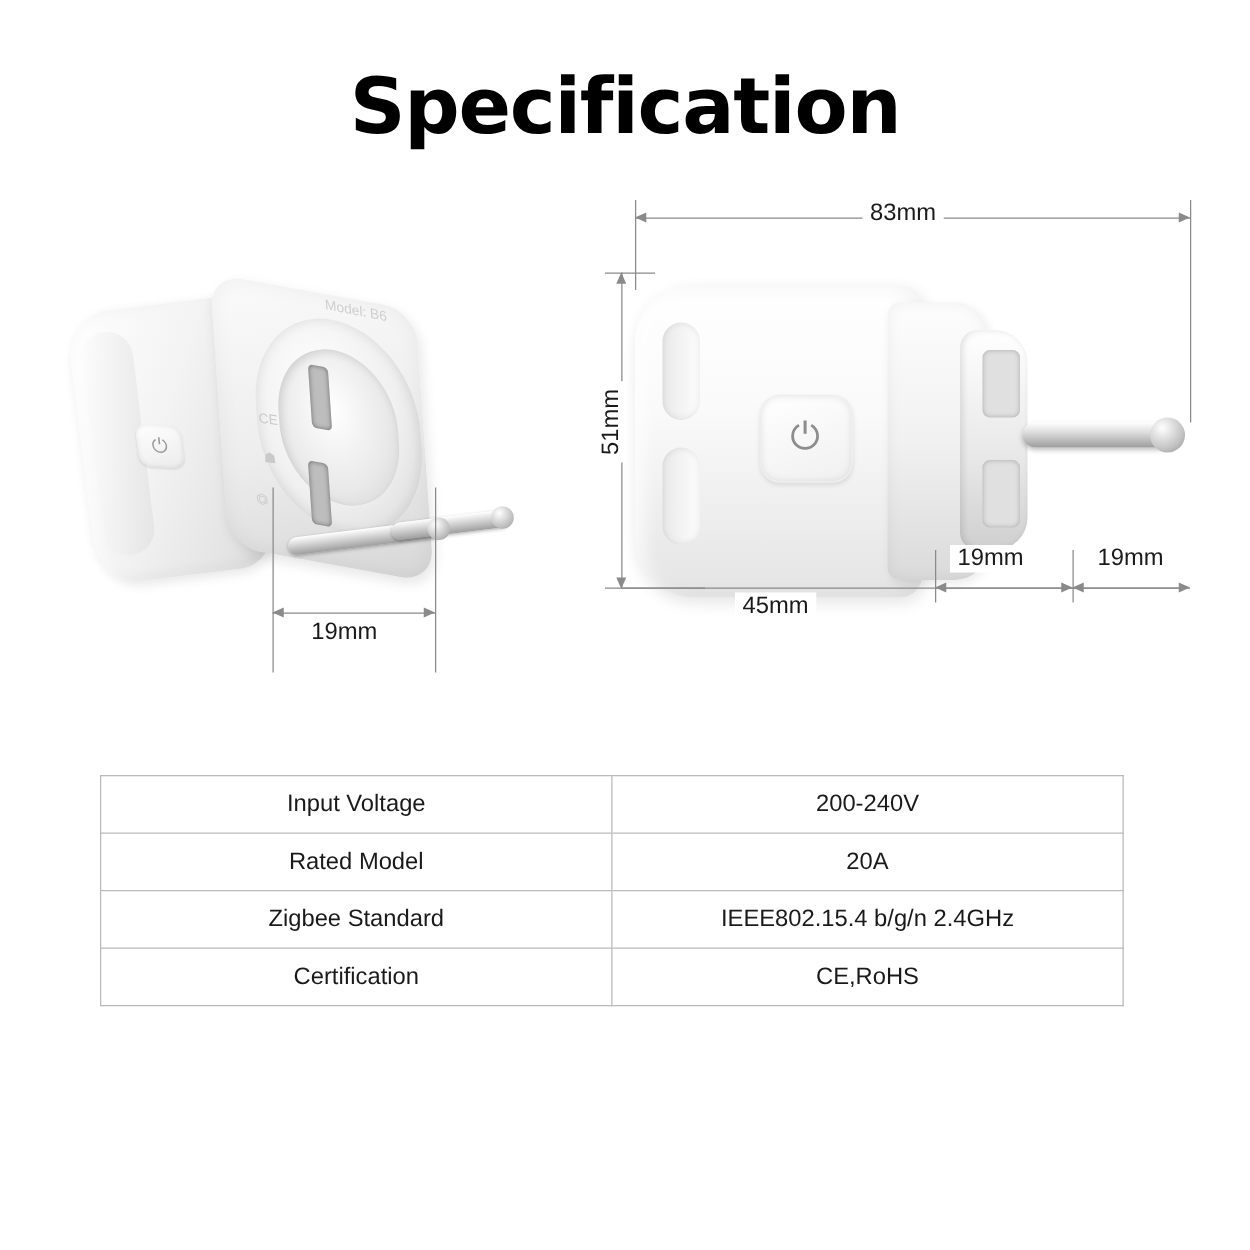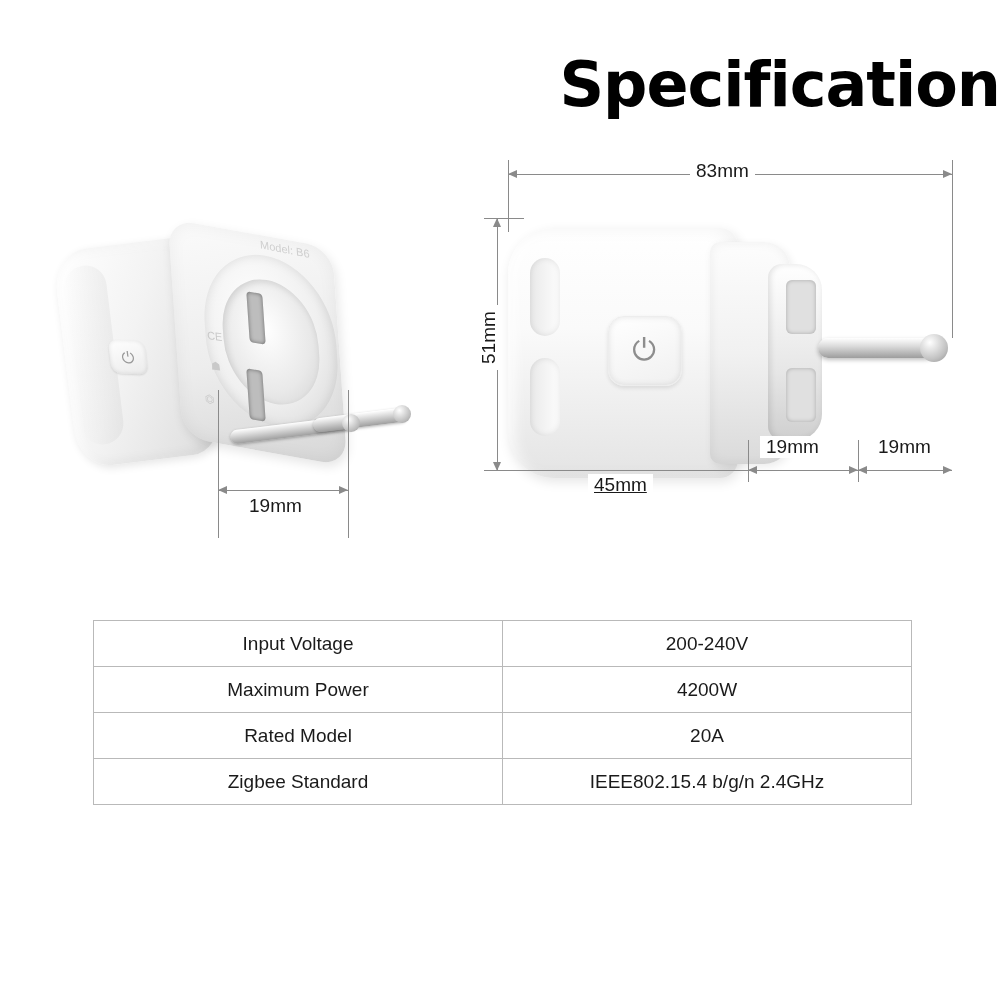--- a/index.html
+++ b/index.html
@@ -15,21 +15,21 @@
     color: #111111;
     overflow: hidden;
   }
 
   
   .title {
     position: absolute;
     top: 48px;
     left: 0;
     width: 1000px;
-    text-align: right;
+    text-align: center;
     font-size: 62px;
     font-weight: bold;
     letter-spacing: -1px;
     color: #000;
     font-family: "DejaVu Sans", sans-serif;
   }
 
   
   .figures {
     position: absolute;
@@ -296,21 +296,21 @@
   }
   .arrow-d {
     border-left: 4px solid transparent;
     border-right: 4px solid transparent;
     border-top: 9px solid #8a8a8a;
   }
 
   
   .spec-table {
     position: absolute;
-    left: 93px;
+    left: 80px;
     top: 620px;
     width: 812px;
     border-collapse: collapse;
     table-layout: fixed;
     padding-left: 44px;
   }
   .spec-table td {
     border: 1px solid #b9b9b9;
     height: 43px;
     text-align: center;
@@ -378,46 +378,46 @@
 
   <div class="dim-line dim-h" style="left:484px; top:78px; width:40px;"></div>
   <div class="dim-line dim-h" style="left:484px; top:330px; width:80px;"></div>
   <div class="dim-line dim-v" style="left:497px; top:78px; height:252px;"></div>
   <div class="arrow arrow-u" style="left:493px; top:78px;"></div>
   <div class="arrow arrow-d" style="left:493px; top:322px;"></div>
   <div class="dim-label vert" style="left:478px; top:230px;">51mm</div>
 
   <div class="dim-line dim-h" style="left:497px; top:330px; width:450px;"></div>
   <div class="dim-line dim-v" style="left:748px; top:300px; height:42px;"></div>
-  <div class="dim-label" style="left:588px; top:334px;text-decoration:underline;">45mm</div>
+  <div class="dim-label" style="left:588px; top:334px;">45mm</div>
 
   <div class="dim-line dim-h" style="left:748px; top:330px; width:110px;"></div>
   <div class="arrow arrow-l" style="left:748px; top:326px;"></div>
   <div class="arrow arrow-r" style="left:849px; top:326px;"></div>
   <div class="dim-line dim-v" style="left:858px; top:300px; height:42px;"></div>
   <div class="dim-label" style="left:760px; top:296px;">19mm</div>
 
   <div class="dim-line dim-h" style="left:858px; top:330px; width:94px;"></div>
   <div class="arrow arrow-l" style="left:858px; top:326px;"></div>
   <div class="arrow arrow-r" style="left:943px; top:326px;"></div>
   <div class="dim-label" style="left:872px; top:296px;">19mm</div>
 </div>
 
 <table class="spec-table">
   <tbody>
     <tr>
       <td class="key">Input Voltage</td>
       <td class="val">200-240V</td>
-    </tr>
-    <tr>
-      <td class="key">Maximum Power</td>
-      <td class="val">4200W</td>
     </tr>
     <tr>
       <td class="key">Rated Model</td>
       <td class="val">20A</td>
     </tr>
     <tr>
       <td class="key">Zigbee Standard</td>
       <td class="val">IEEE802.15.4 b/g/n 2.4GHz</td>
     </tr>
+    <tr>
+      <td class="key">Certification</td>
+      <td class="val">CE,RoHS</td>
+    </tr>
   </tbody>
 </table>
 
 </body></html>

